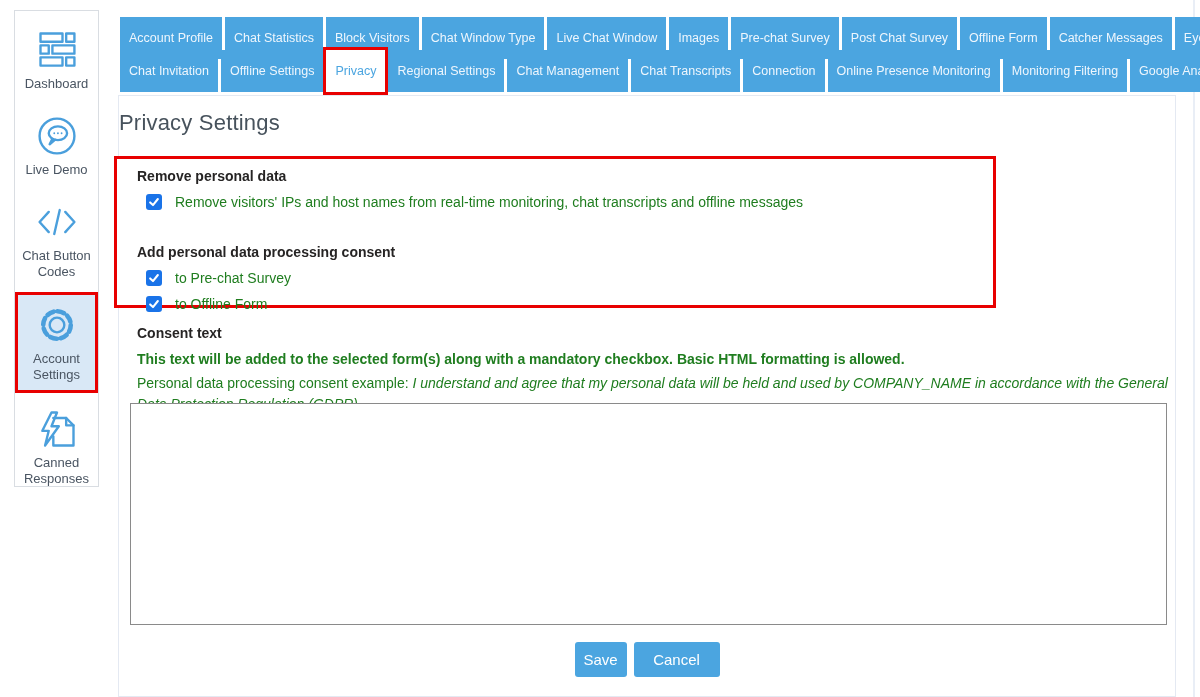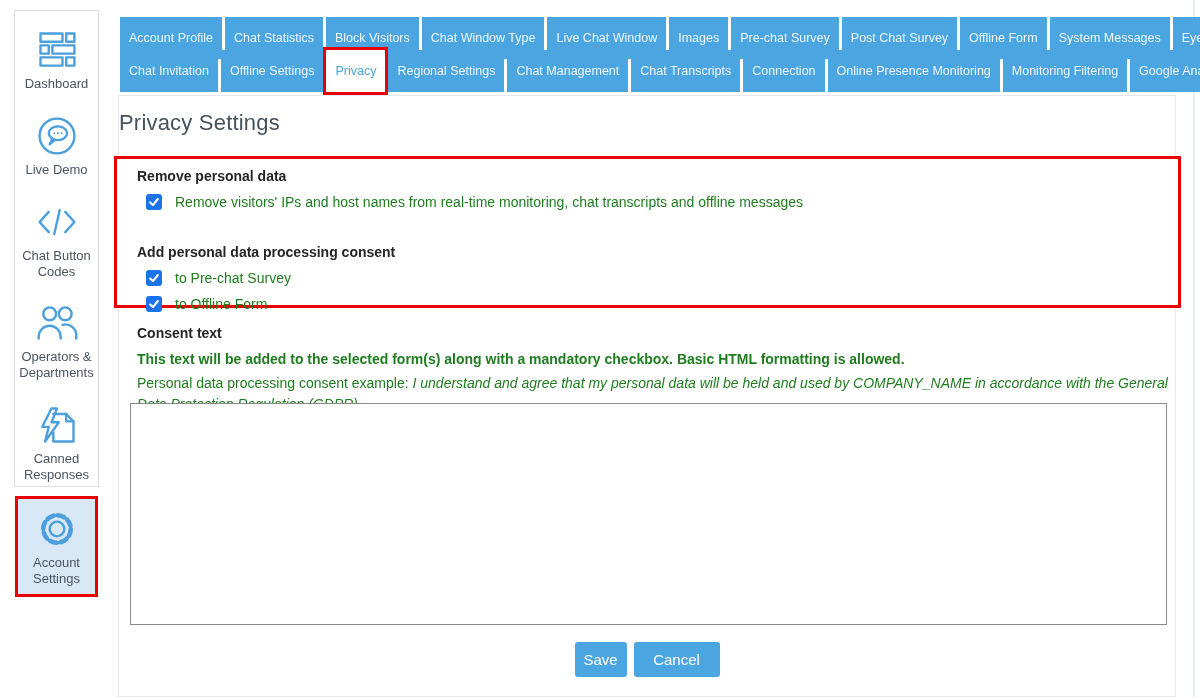--- a/index.html
+++ b/index.html
@@ -31,21 +31,21 @@
   
   .panel { position:absolute; left:118px; top:95px; width:1058px; height:602px;
     background:#fff; border:1px solid #e4e9f2; }
   .panel-title { font-size:22px; font-weight:400; color:#47525c; 
     padding-top:14px; letter-spacing:.2px; }
 
   .sec-heading { font-size:14px; font-weight:bold; color:#262424; }
   .green { color:#1f7d1f; font-size:14px; }
 
   
-  .red-box { position:absolute; left:114px; top:156px; width:1067px; height:152px;
+  .red-box { position:absolute; left:114px; top:156px; width:882px; height:152px;
     border:3px solid #e80000; background:#fff; padding:9px 18px 0 20px; z-index:2; }
   .cb-row { display:flex; align-items:center; gap:13px; margin:10px 0 0 9px; cursor:pointer; }
   .checkbox { width:16px; height:16px; background:#1a73e8; border-radius:3px; flex:0 0 16px;
     display:flex; align-items:center; justify-content:center; }
   .checkbox svg { width:12px; height:12px; stroke:#fff; stroke-width:2.4; fill:none; stroke-linecap:round; stroke-linejoin:round; }
   .sec-heading.second { margin-top:34px; }
 
   
   .consent-block { position:absolute; left:137px; top:325px; width:1032px; z-index:2; }
   .consent-block .desc { margin-top:9px; line-height:1.3;font-weight:bold; }
@@ -102,66 +102,55 @@
     <span class="side-icon">
       <svg viewBox="0 0 48 48">
         <polyline points="15,13 5,24 15,35"></polyline>
         <polyline points="33,13 43,24 33,35"></polyline>
         <line x1="27" y1="11" x2="21" y2="37"></line>
       </svg>
     </span>
     <span class="side-label">Chat Button Codes</span>
   </div>
 
-  <div class="side-item">
-    <span class="side-icon">
-      <svg viewBox="0 0 48 48">
-        <circle cx="16" cy="14" r="7"></circle>
-        <path d="M4,41 v-2 a12,12 0 0 1 24,0 v2"></path>
-        <circle cx="33" cy="14" r="7"></circle>
-        <path d="M30,26 a12,12 0 0 1 15,13 v2"></path>
-      </svg>
-    </span>
-    <span class="side-label">Operators &amp; Departments</span>
+
+  <div class="side-item active">
+    <span class="side-icon">
+      <svg viewBox="0 0 48 48">
+        <circle cx="24" cy="24" r="15" stroke-width="5" stroke-dasharray="7.5 4.3"></circle>
+        <circle cx="24" cy="24" r="8" stroke-width="2.6"></circle>
+      </svg>
+    </span>
+    <span class="side-label">Account Settings</span>
   </div>
 
   <div class="side-item">
     <span class="side-icon">
       <svg viewBox="0 0 48 48">
         <path d="M20,12 h14 l8,8 v22 h-22 v-10"></path>
         <polyline points="34,12 34,20 42,20"></polyline>
         <path d="M18,6 L8,26 h7 L11,42 L26,21 h-8 L24,6 z"></path>
       </svg>
     </span>
     <span class="side-label">Canned Responses</span>
-  </div>
-
-  <div class="side-item active">
-    <span class="side-icon">
-      <svg viewBox="0 0 48 48">
-        <circle cx="24" cy="24" r="15" stroke-width="5" stroke-dasharray="7.5 4.3"></circle>
-        <circle cx="24" cy="24" r="8" stroke-width="2.6"></circle>
-      </svg>
-    </span>
-    <span class="side-label">Account Settings</span>
   </div>
 
 </aside>
 
 <nav class="tabs-row r1">
   <button class="tab">Account Profile</button>
   <button class="tab">Chat Statistics</button>
   <button class="tab">Block Visitors</button>
   <button class="tab">Chat Window Type</button>
   <button class="tab">Live Chat Window</button>
   <button class="tab">Images</button>
   <button class="tab">Pre-chat Survey</button>
   <button class="tab">Post Chat Survey</button>
   <button class="tab">Offline Form</button>
-  <button class="tab">System Messages</button>
+  <button class="tab">Catcher Messages</button>
   <button class="tab">Eye Catcher</button>
 </nav>
 
 <nav class="tabs-row r2">
   <button class="tab">Chat Invitation</button>
   <button class="tab">Offline Settings</button>
   <button class="tab active">Privacy</button>
   <button class="tab">Regional Settings</button>
   <button class="tab">Chat Management</button>
   <button class="tab">Chat Transcripts</button>

